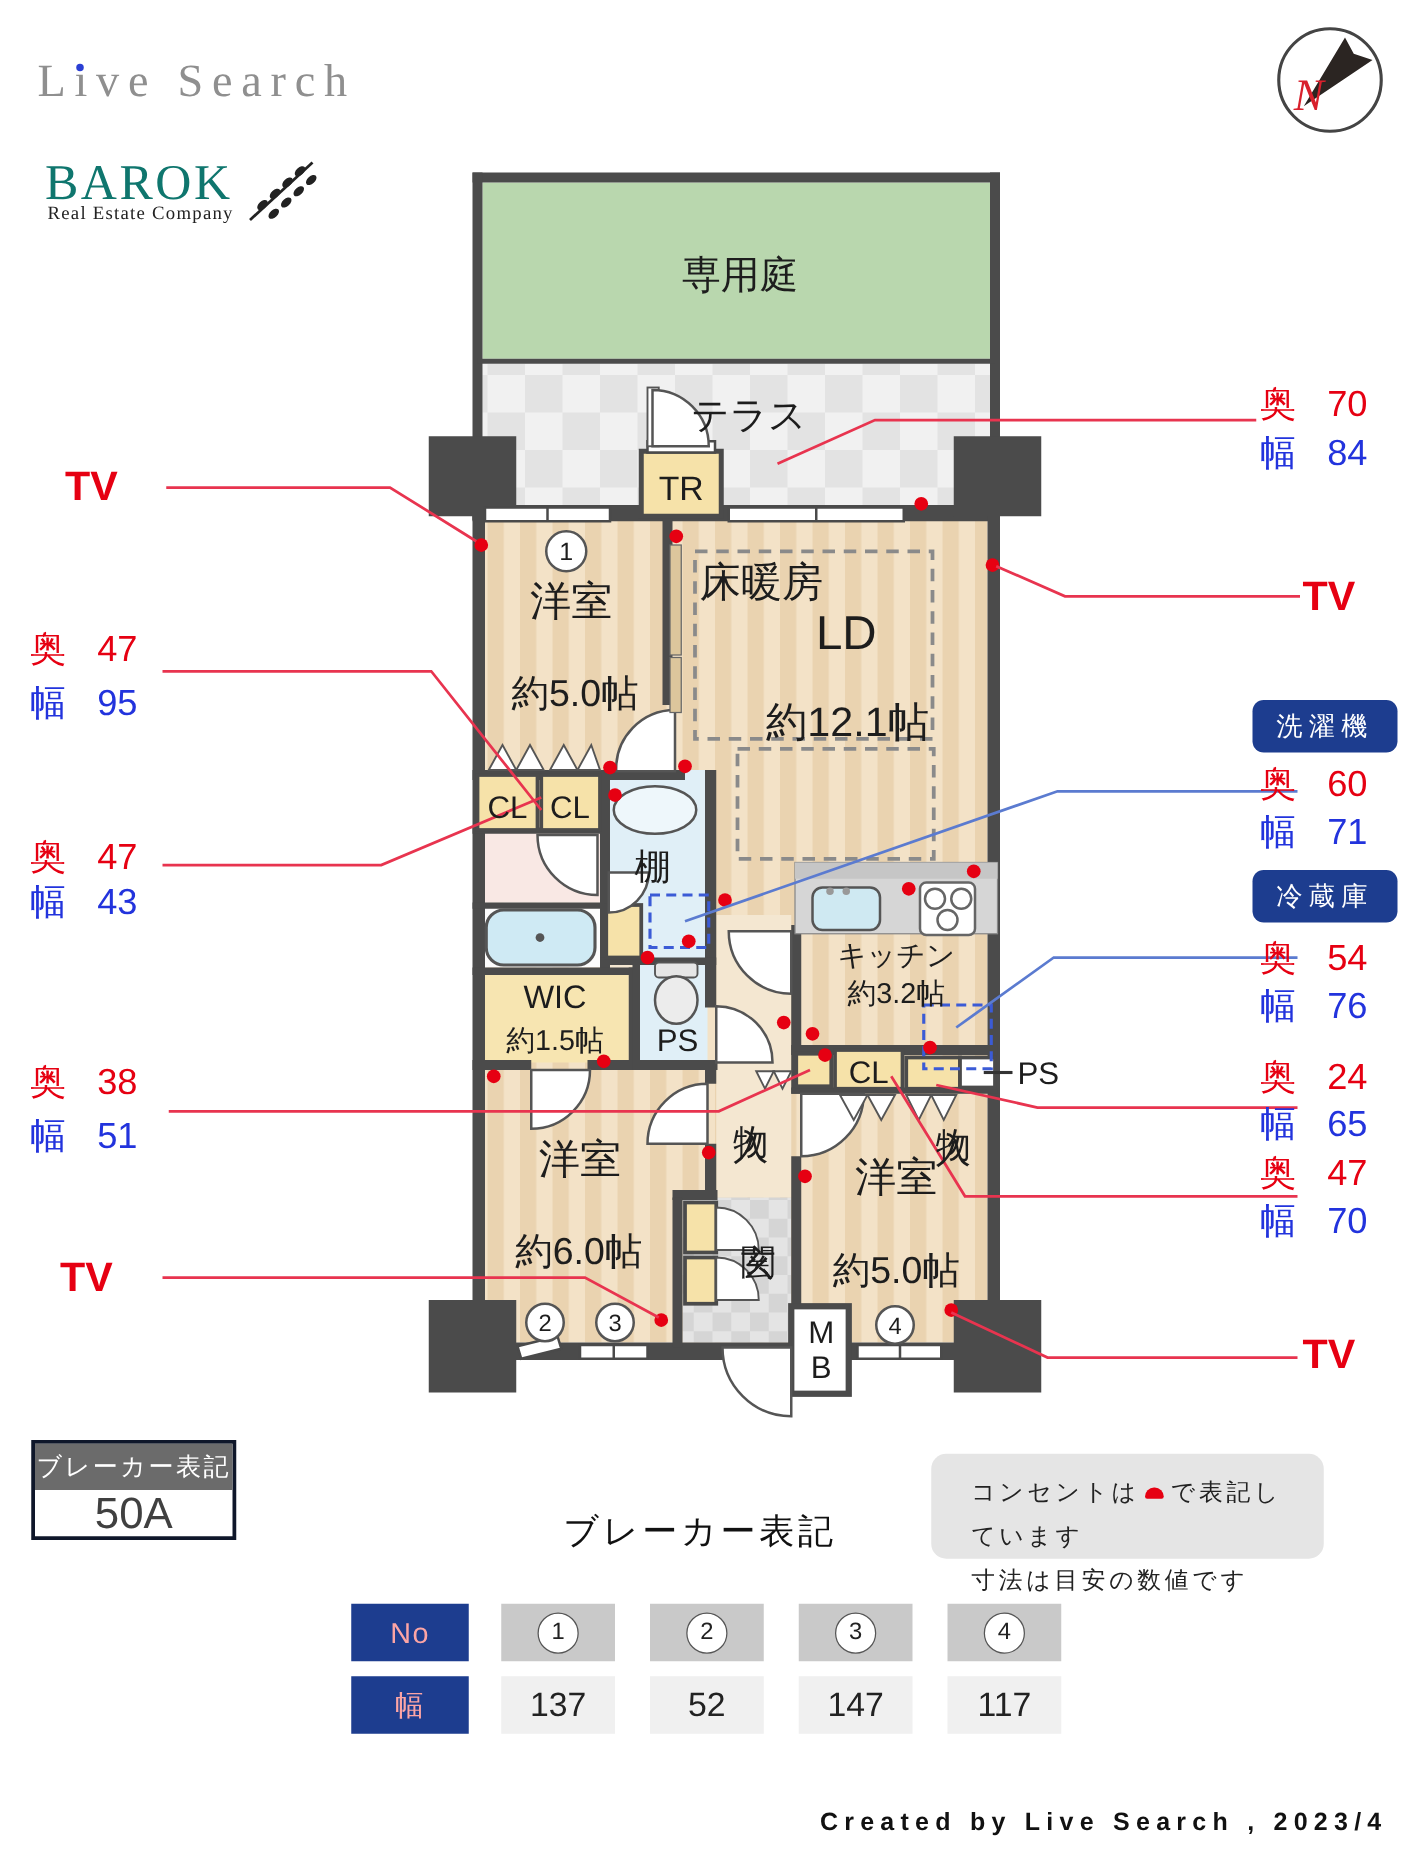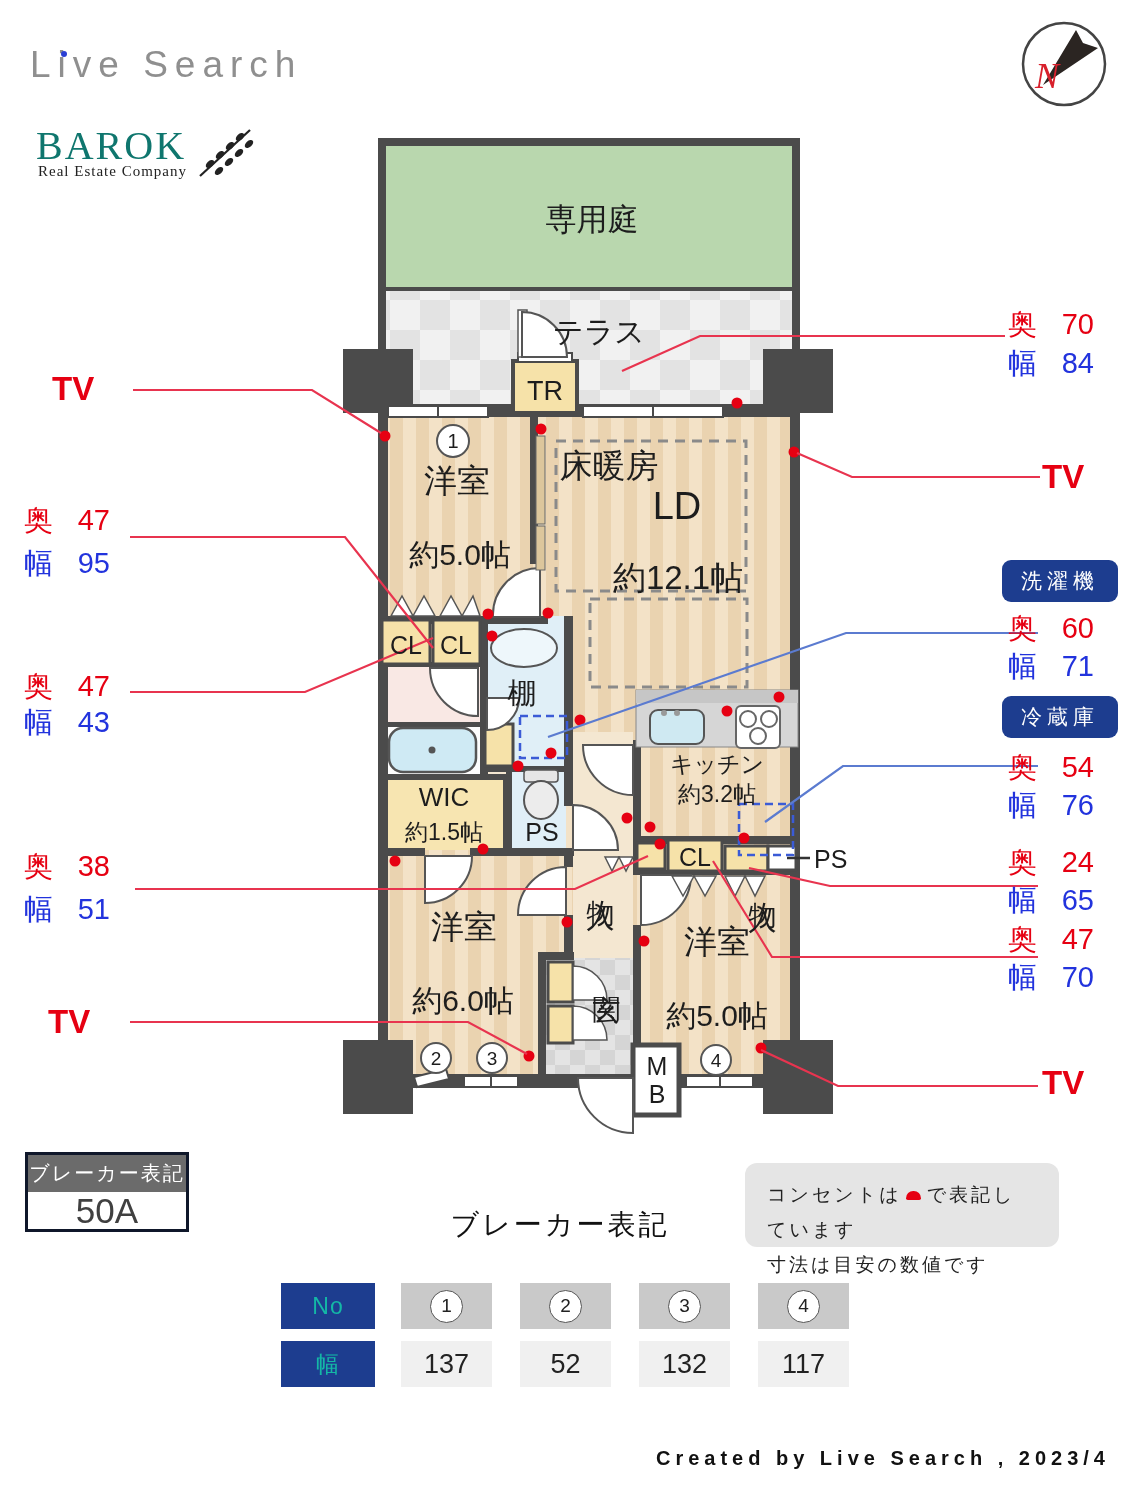--- a/index.html
+++ b/index.html
@@ -1,21 +1,21 @@
 <!DOCTYPE html>
 <html><head>
 <meta charset="utf-8">
 <style>
   *{margin:0;padding:0;box-sizing:border-box}
   html,body{background:#fff}
   body{width:1125px;height:1500px;position:relative;overflow:hidden;
        font-family:"Liberation Sans",sans-serif;color:#1d1d1d}
   .abs{position:absolute}
   
-  .brand{left:30px;top:44px;font-family:Liberation Sans, sans-serif;font-size:37px;
+  .brand{left:30px;top:44px;font-family:Liberation Serif, serif;font-size:37px;
          letter-spacing:7px;color:#8f8f8f}
   .brand-dot{left:61px;top:51px;width:6px;height:6px;border-radius:50%;background:#2b3fd4}
   .company{left:36px;top:122px;font-family:Liberation Serif, serif;font-size:40px;
            letter-spacing:2px;color:#0f766e}
   .company-sub{left:38px;top:163px;font-family:"Liberation Serif",serif;font-size:15px;
                letter-spacing:1px;color:#222}
   
   .dim{width:86px;display:flex;justify-content:space-between;font-size:29px;font-weight:500;line-height:1}
   .red,.dim.red span{color:#e60012}
   .blue,.dim.blue span{color:#2233dd}
@@ -27,29 +27,29 @@
   .mbv{font-size:25px;letter-spacing:0;color:#1d1d1d;font-weight:500}
   .psout{font-size:25px;color:#1d1d1d;font-weight:500}
   
   .breaker{left:25px;top:1152px;width:164px;border:3px solid #0f172a;background:#fff}
   .breaker-h{height:37px;background:#6b6b6b;color:#fff;font-size:20px;letter-spacing:2px;
              display:flex;align-items:center;justify-content:center}
   .breaker-v{height:37px;color:#404040;font-size:35px;font-weight:500;
              display:flex;align-items:center;justify-content:center}
   
   .note{left:745px;top:1163px;width:314px;height:84px;background:#e5e5e5;border-radius:12px;
-        padding:14px 22px;font-size:19px;letter-spacing:3px;line-height:1.85;color:#222}
+        padding:14px 32px;font-size:19px;letter-spacing:3px;line-height:1.85;color:#222}
   .dome{display:inline-block;width:15px;height:9px;background:#e60012;
         border-radius:8px 8px 2px 2px;margin:0 6px 1px 4px}
   
   .ct-title{left:390px;top:1206px;width:340px;text-align:center;font-size:28px;
             letter-spacing:3px;color:#111}
   .ctable{left:281px;top:1283px}
   .trow{display:flex;height:46px;margin-bottom:12px}
-  .thead{width:94px;background:#1d3d8f;color:#14b8a6;display:flex;align-items:center;
+  .thead{width:94px;background:#1d3d8f;color:#fca5a5;display:flex;align-items:center;
          justify-content:center;font-size:23px;letter-spacing:1px}
   .tcell{width:91px;margin-left:28px;display:flex;align-items:center;justify-content:center}
   .tcell.first{margin-left:26px}
   .tcell.chead{background:#c9c9c9}
   .tcell.data{background:#f0f0f0;font-size:27px;color:#222}
   .circ{width:33px;height:33px;border:1.5px solid #555;border-radius:50%;background:#fff;
         display:flex;align-items:center;justify-content:center;font-size:19px;color:#222}
   .footer{left:595px;top:1447px;width:515px;text-align:right;font-size:20px;
           letter-spacing:5px;font-weight:600;color:#111}
 </style>
@@ -412,18 +412,18 @@
         <span class="circ">3</span>
       </div>
     <div class="tcell chead">
         <span class="circ">4</span>
       </div>
   </div>
   <div class="trow">
     <div class="thead">幅</div>
     <div class="tcell data first">137</div>
     <div class="tcell data">52</div>
-    <div class="tcell data">132</div>
+    <div class="tcell data">147</div>
     <div class="tcell data">117</div>
   </div>
 </div>
 
 <div class="abs footer">Created by Live Search , 2023/4</div>
 
 </body></html>

